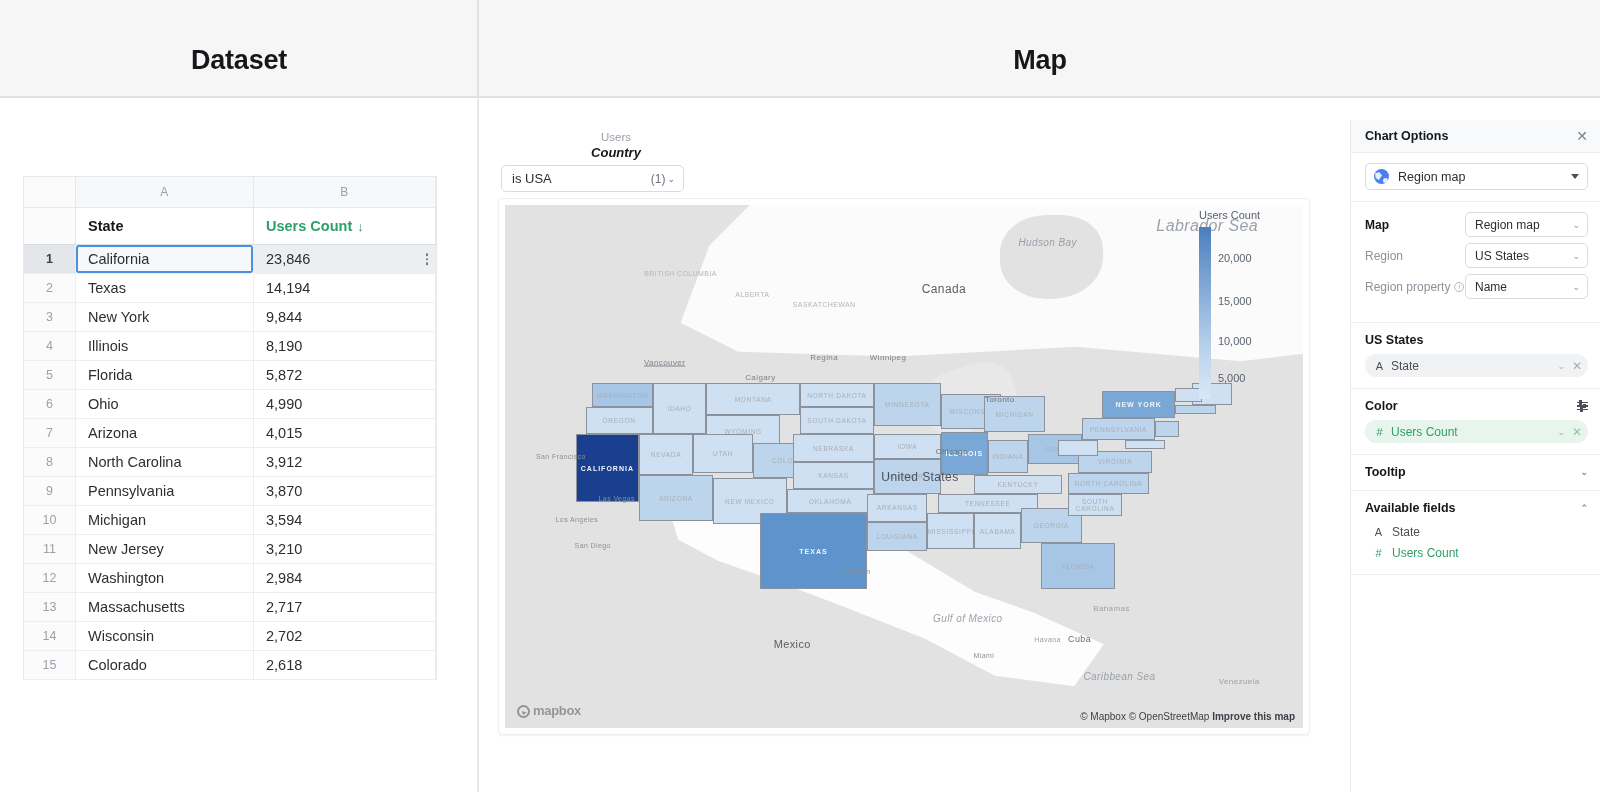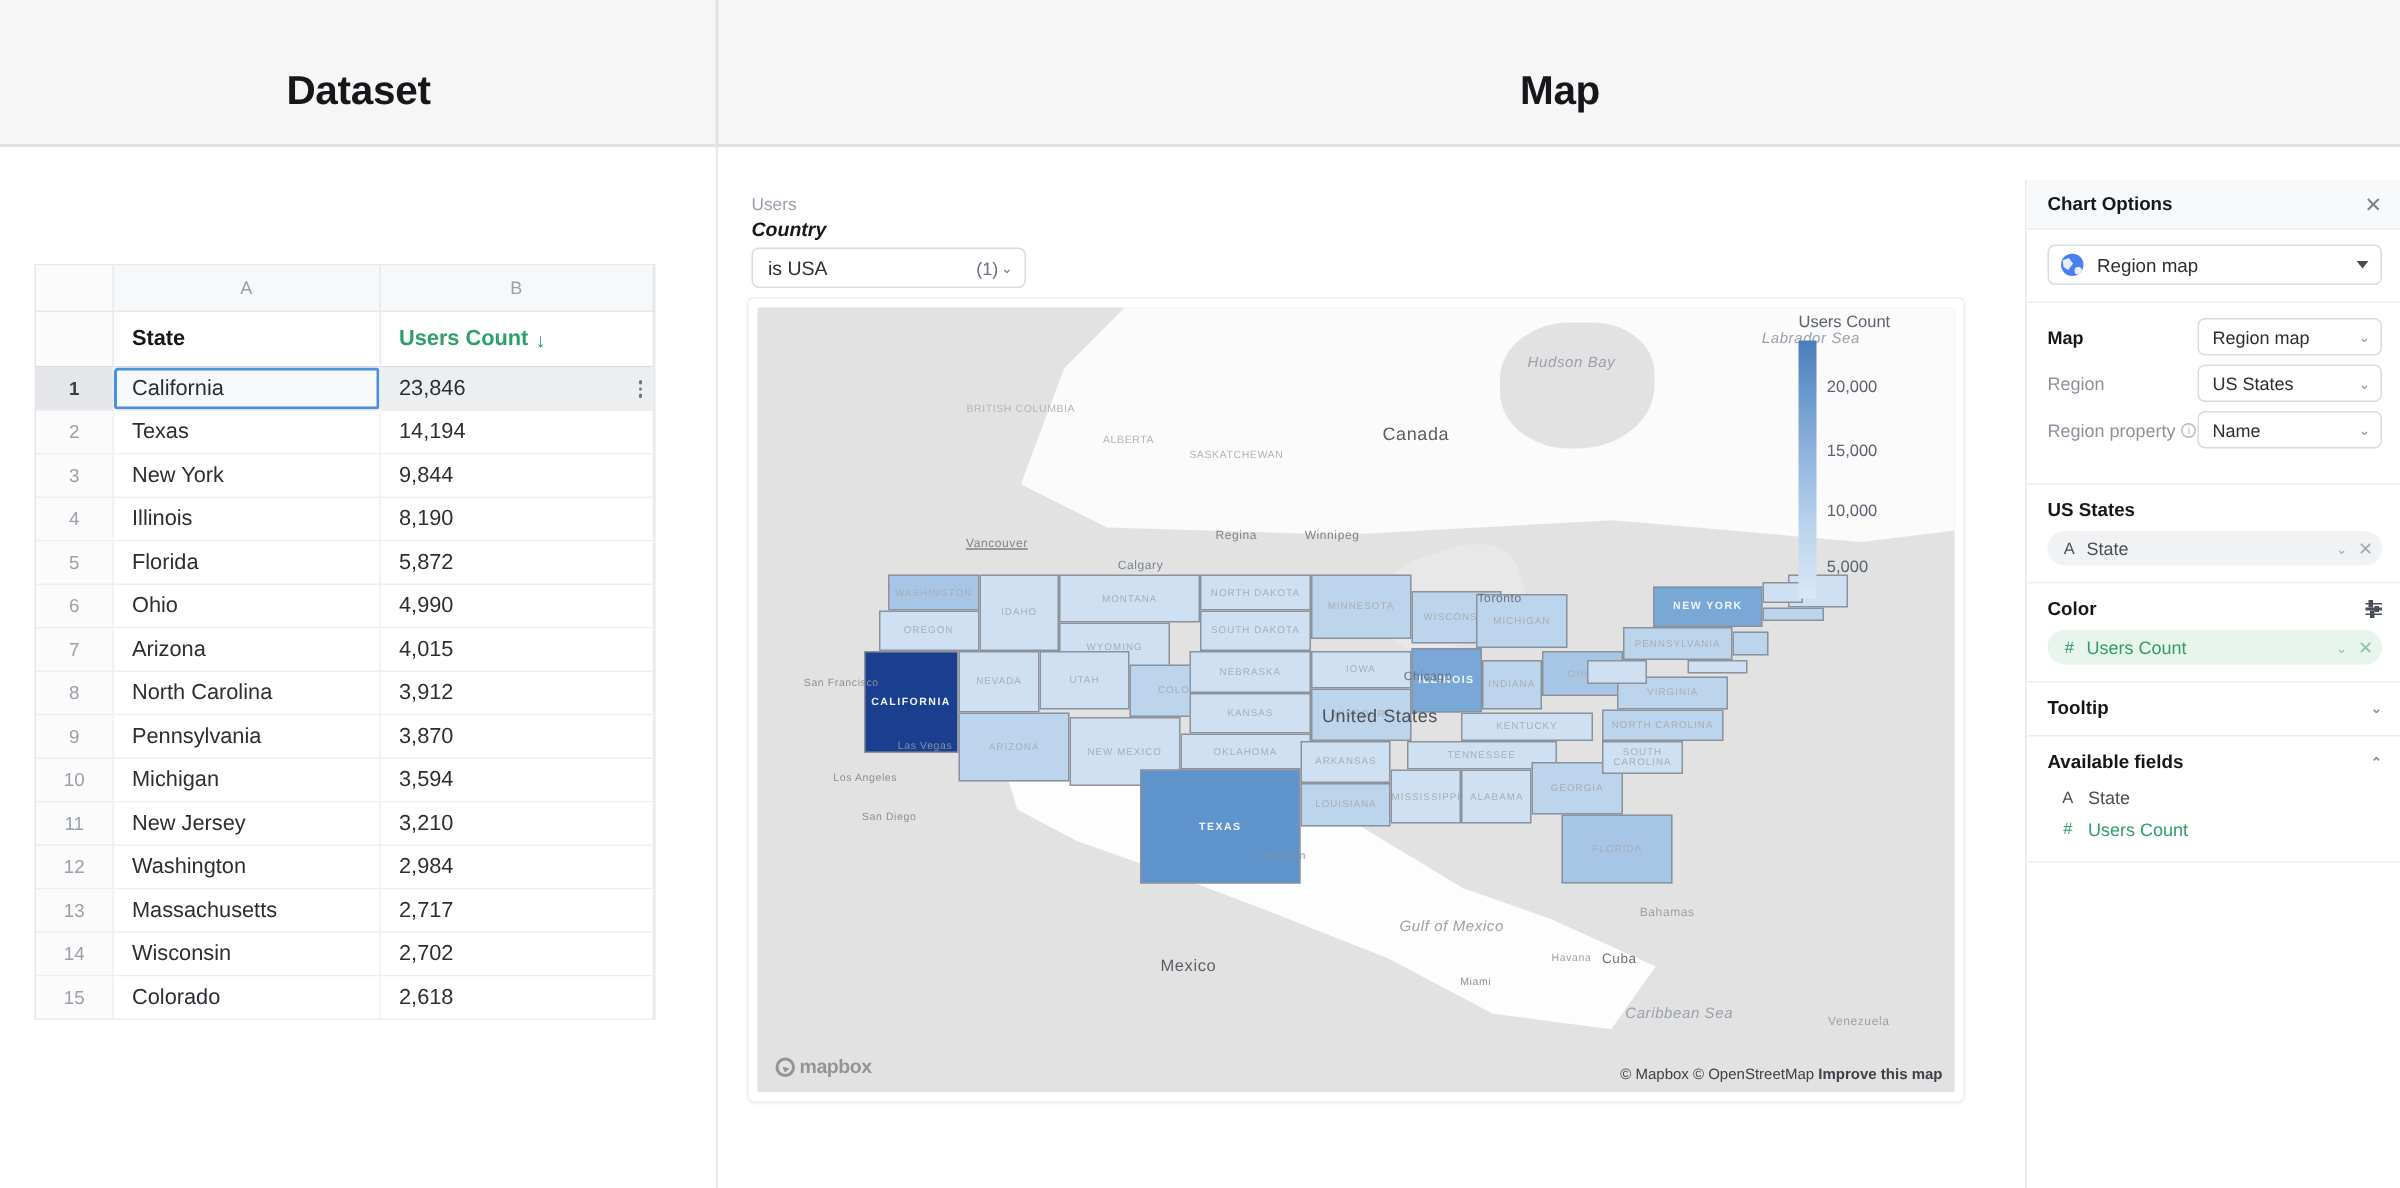--- a/index.html
+++ b/index.html
@@ -96,21 +96,21 @@
     display: flex; flex-direction: column; gap: 2px; align-items: center;
     cursor: pointer;
   }
   .kebab i { display: block; width: 2.5px; height: 2.5px; border-radius: 50%; background: #6b7280; }
 
   
   .map-pane {
     position: absolute; top: 98px; left: 479px; width: 1121px; height: 694px;
     background: #fff;
   }
-  .filter-wrap { position: absolute; top: 32px; left: 22px; width: 230px; }
+  .filter-wrap { position: absolute; top: 32px; left: 22px; width: 230px; text-align: center; }
   .filter-src   { font-size: 11.5px; color: #9aa1ab; line-height: 14px; }
   .filter-label { font-size: 13px; font-weight: bold; color: #15171a; line-height: 17px; font-style: italic; }
   .filter-box {
     margin-top: 4px; width: 183px; height: 27px;
     border: 1px solid #d8dbe0; border-radius: 5px; background: #fff;
     display: flex; align-items: center; justify-content: space-between;
     padding: 0 8px 0 10px; cursor: pointer;
   }
   .filter-val  { font-size: 13px; color: #2b2f33; }
   .filter-cnt  { font-size: 12px; color: #6b7280; display: flex; align-items: center; gap: 2px; }
@@ -542,21 +542,21 @@
             <div class="st" title="NEW JERSEY — 3,210" style="left: 87.5%; top: 14%; width: 3.5%; height: 6%; background: rgb(189, 213, 236);"></div>
             <div class="st" title="MARYLAND" style="left: 83%; top: 21%; width: 6%; height: 3.5%; background: rgb(207, 224, 242);"></div>
           </div>
         <div id="map-labels">
             <div style="position: absolute; left: 55%; top: 16%; transform: translate(-50%, -50%); font-size: 12px; color: rgb(90, 95, 102); font-style: normal; white-space: nowrap; pointer-events: none; letter-spacing: 0.4px;">Canada</div>
             <div style="position: absolute; left: 52%; top: 52%; transform: translate(-50%, -50%); font-size: 12px; color: rgb(75, 80, 88); font-style: normal; white-space: nowrap; pointer-events: none; letter-spacing: 0.4px;">United States</div>
             <div style="position: absolute; left: 36%; top: 84%; transform: translate(-50%, -50%); font-size: 11px; color: rgb(90, 95, 102); font-style: normal; white-space: nowrap; pointer-events: none; letter-spacing: 0.4px;">Mexico</div>
             <div style="position: absolute; left: 68%; top: 7%; transform: translate(-50%, -50%); font-size: 10px; color: rgb(154, 161, 170); font-style: italic; white-space: nowrap; pointer-events: none; letter-spacing: 0.4px;">Hudson Bay</div>
             <div style="position: absolute; left: 58%; top: 79%; transform: translate(-50%, -50%); font-size: 10px; color: rgb(154, 161, 170); font-style: italic; white-space: nowrap; pointer-events: none; letter-spacing: 0.4px;">Gulf of Mexico</div>
             <div style="position: absolute; left: 77%; top: 90%; transform: translate(-50%, -50%); font-size: 10px; color: rgb(154, 161, 170); font-style: italic; white-space: nowrap; pointer-events: none; letter-spacing: 0.4px;">Caribbean Sea</div>
-            <div style="position: absolute; left: 88%; top: 4%; transform: translate(-50%, -50%); font-size: 10px; color: rgb(154, 161, 170); font-style: italic; white-space: nowrap; pointer-events: none; letter-spacing: 0.4px;">Labrador Sea</div>
+            <div style="position: absolute; left: 88%; top: 4%; transform: translate(-50%, -50%); font-size: 16px; color: rgb(154, 161, 170); font-style: italic; white-space: nowrap; pointer-events: none; letter-spacing: 0.4px;">Labrador Sea</div>
             <div style="position: absolute; left: 72%; top: 83%; transform: translate(-50%, -50%); font-size: 9px; color: rgb(107, 112, 120); font-style: normal; white-space: nowrap; pointer-events: none; letter-spacing: 0.4px;">Cuba</div>
             <div style="position: absolute; left: 76%; top: 77%; transform: translate(-50%, -50%); font-size: 8px; color: rgb(154, 161, 170); font-style: normal; white-space: nowrap; pointer-events: none; letter-spacing: 0.4px;">Bahamas</div>
             <div style="position: absolute; left: 92%; top: 91%; transform: translate(-50%, -50%); font-size: 8px; color: rgb(154, 161, 170); font-style: normal; white-space: nowrap; pointer-events: none; letter-spacing: 0.4px;">Venezuela</div>
             <div style="position: absolute; left: 22%; top: 13%; transform: translate(-50%, -50%); font-size: 7px; color: rgb(176, 182, 190); font-style: normal; white-space: nowrap; pointer-events: none; letter-spacing: 0.4px;">BRITISH COLUMBIA</div>
             <div style="position: absolute; left: 31%; top: 17%; transform: translate(-50%, -50%); font-size: 7px; color: rgb(176, 182, 190); font-style: normal; white-space: nowrap; pointer-events: none; letter-spacing: 0.4px;">ALBERTA</div>
             <div style="position: absolute; left: 40%; top: 19%; transform: translate(-50%, -50%); font-size: 7px; color: rgb(176, 182, 190); font-style: normal; white-space: nowrap; pointer-events: none; letter-spacing: 0.4px;">SASKATCHEWAN</div>
             <div style="position: absolute; left: 20%; top: 30%; transform: translate(-50%, -50%); font-size: 8px; color: rgb(125, 131, 139); font-style: normal; white-space: nowrap; pointer-events: none; letter-spacing: 0.4px; text-decoration: underline;">Vancouver</div>
             <div style="position: absolute; left: 32%; top: 26%; transform: translate(-50%, -50%); font-size: 8px; color: rgb(125, 131, 139); font-style: normal; white-space: nowrap; pointer-events: none; letter-spacing: 0.4px; margin-top: 36px;">Calgary</div>
             <div style="position: absolute; left: 40%; top: 29%; transform: translate(-50%, -50%); font-size: 8px; color: rgb(125, 131, 139); font-style: normal; white-space: nowrap; pointer-events: none; letter-spacing: 0.4px;">Regina</div>
             <div style="position: absolute; left: 48%; top: 29%; transform: translate(-50%, -50%); font-size: 8px; color: rgb(125, 131, 139); font-style: normal; white-space: nowrap; pointer-events: none; letter-spacing: 0.4px;">Winnipeg</div>

